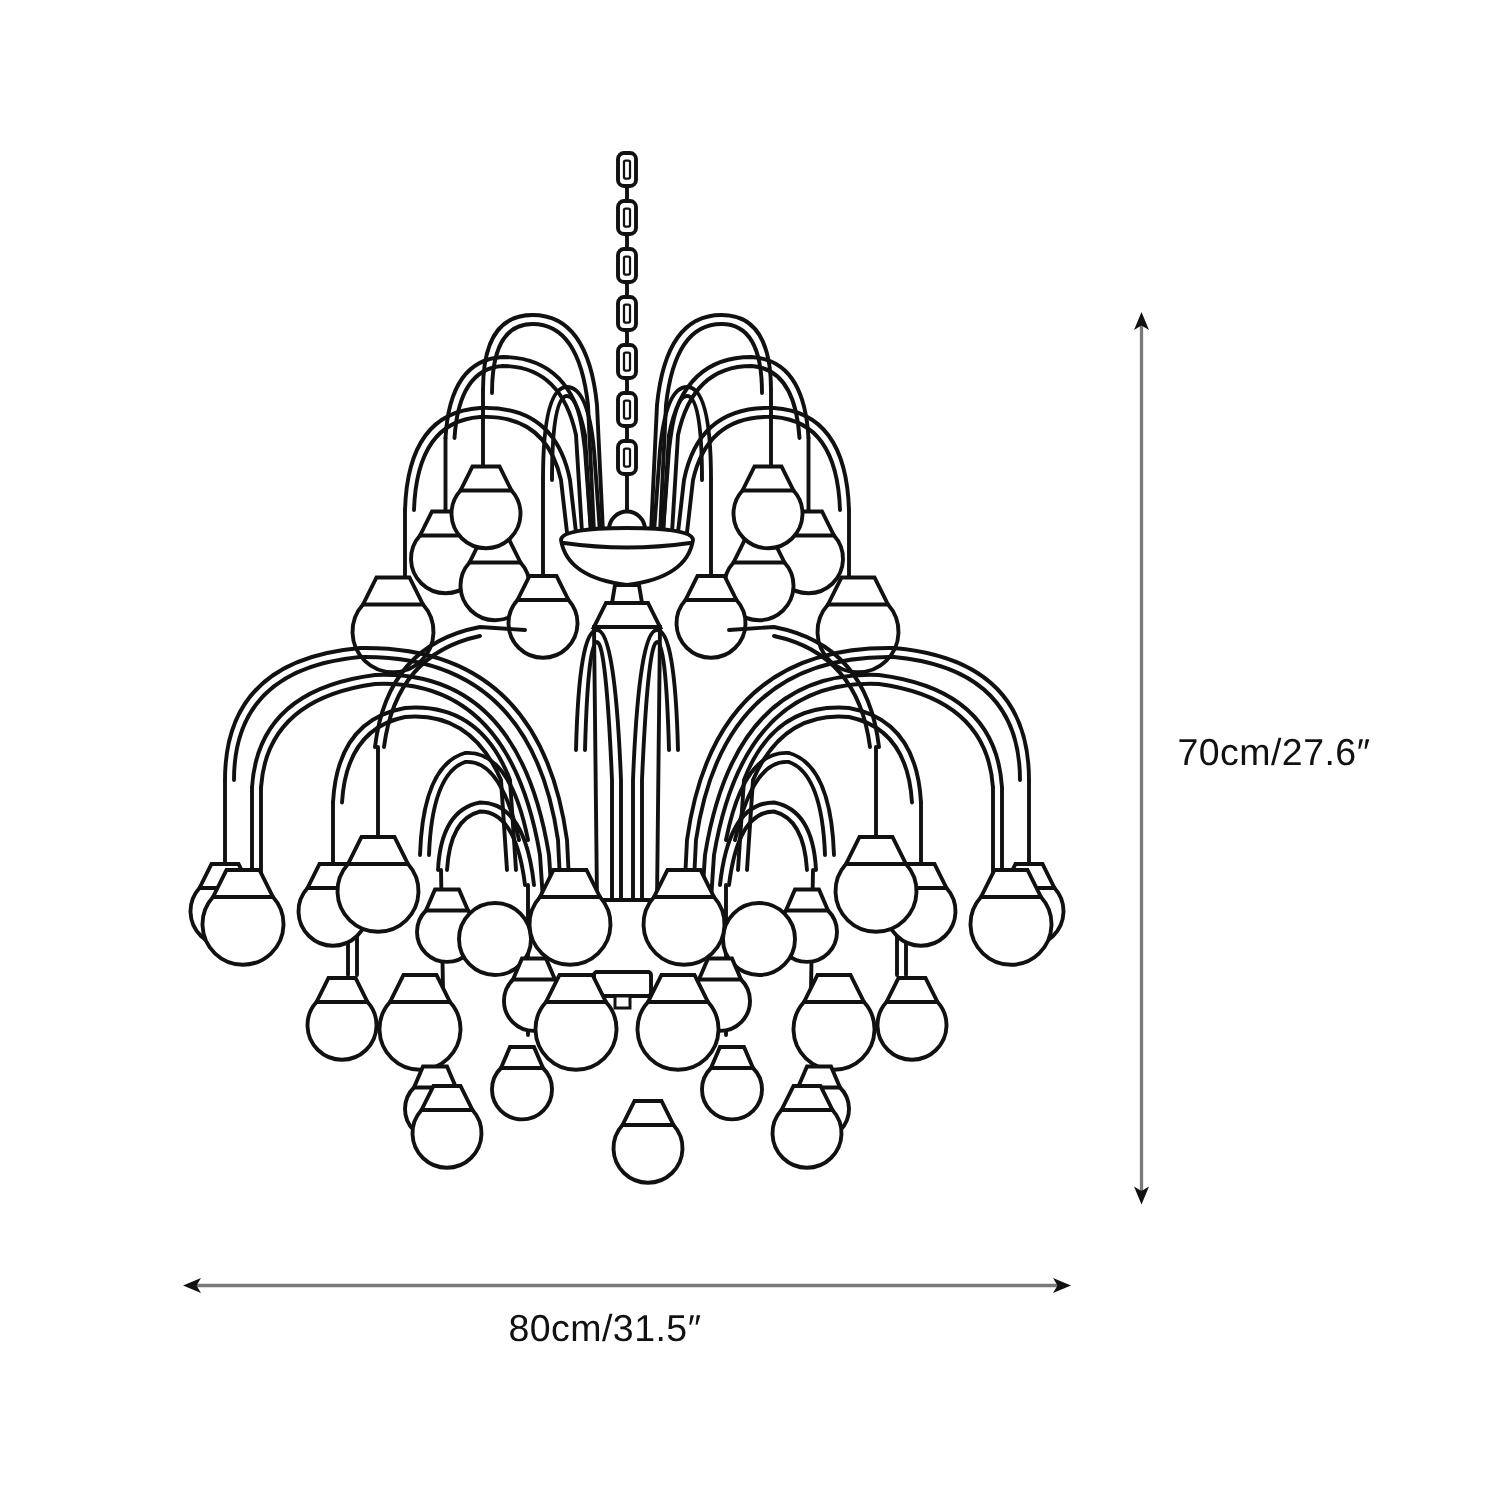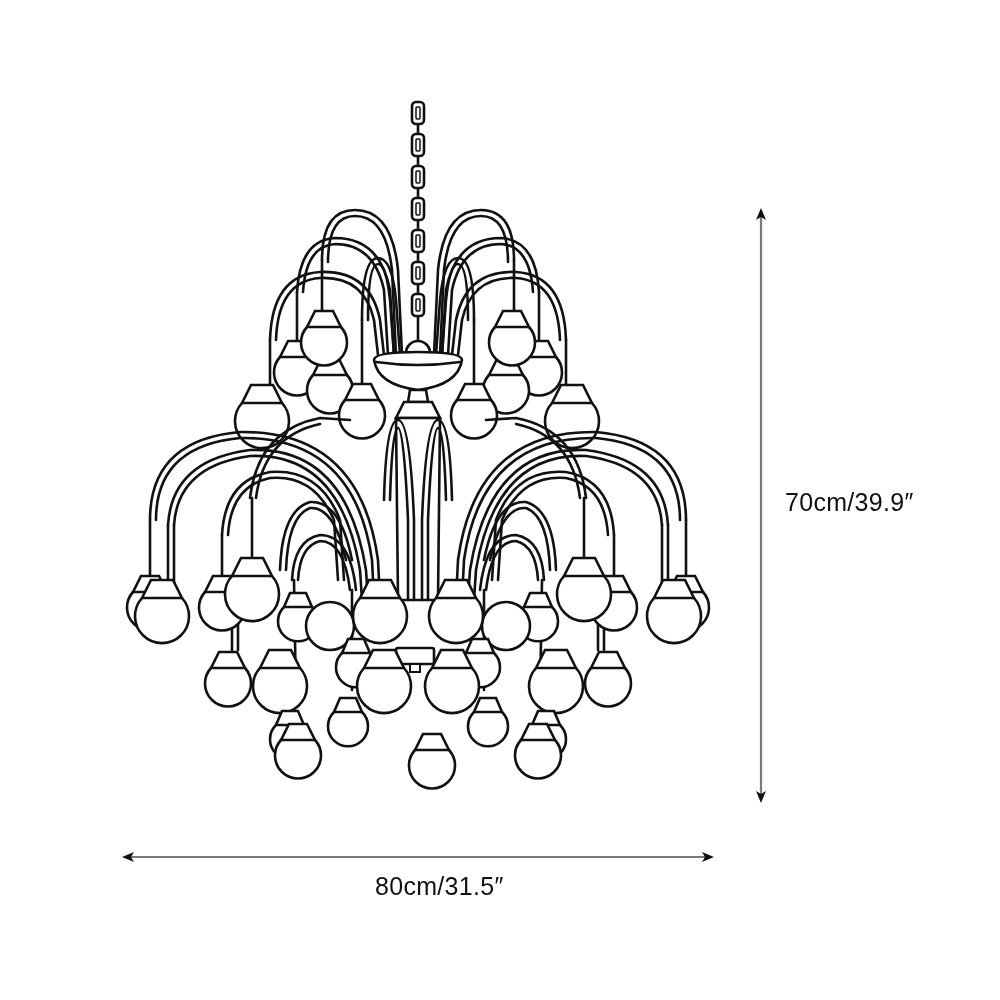--- a/index.html
+++ b/index.html
@@ -1,20 +1,20 @@
 <!DOCTYPE html>
 <html><head>
   <meta charset="utf-8">
   <style>
     html, body { margin: 0; padding: 0; background: #ffffff; }
     body { width: 1000px; height: 1000px; position: relative; overflow: hidden; font-family: "Liberation Sans", sans-serif; }
     #canvas { position: absolute; left: 0; top: 0; width: 1000px; height: 1000px; }
     .label { position: absolute; font-family: "Liberation Sans", "DejaVu Sans", sans-serif; font-size: 25px; color: #111; letter-spacing: 0.3px; white-space: nowrap; }
     #height-label { left: 785px; top: 488px; }
-    #width-label { left: 339px; top: 872px; margin-left: 36px; }
+    #width-label { left: 339px; top: 872px; }
     .ln { fill: none; stroke: #111; stroke-width: 2.6; stroke-linecap: round; stroke-linejoin: round; }
     .gl { fill: #fff; stroke: #111; stroke-width: 2.6; }
     .dim { stroke: #7a7a7a; stroke-width: 2.2; fill: none; }
     .arrow { fill: #111; }
   </style>
 </head>
 <body>
 
 <svg id="canvas" viewBox="0 0 1000 1000" xmlns="http://www.w3.org/2000/svg">
   <defs>
@@ -198,14 +198,14 @@
     <path class="arrow" d="M 761 208 L 756 220 L 761 217 L 766 220 Z"></path>
     <path class="arrow" d="M 761 803 L 756 791 L 761 794 L 766 791 Z"></path>
   </g>
   <g>
     <line class="dim" x1="130" y1="857" x2="706" y2="857"></line>
     <path class="arrow" d="M 122 857 L 134 852 L 131 857 L 134 862 Z"></path>
     <path class="arrow" d="M 714 857 L 702 852 L 705 857 L 702 862 Z"></path>
   </g>
 </svg>
 
-<div class="label" id="height-label">70cm/39.9″</div>
+<div class="label" id="height-label">70cm/27.6″</div>
 <div class="label" id="width-label">80cm/31.5″</div>
 
 </body></html>

